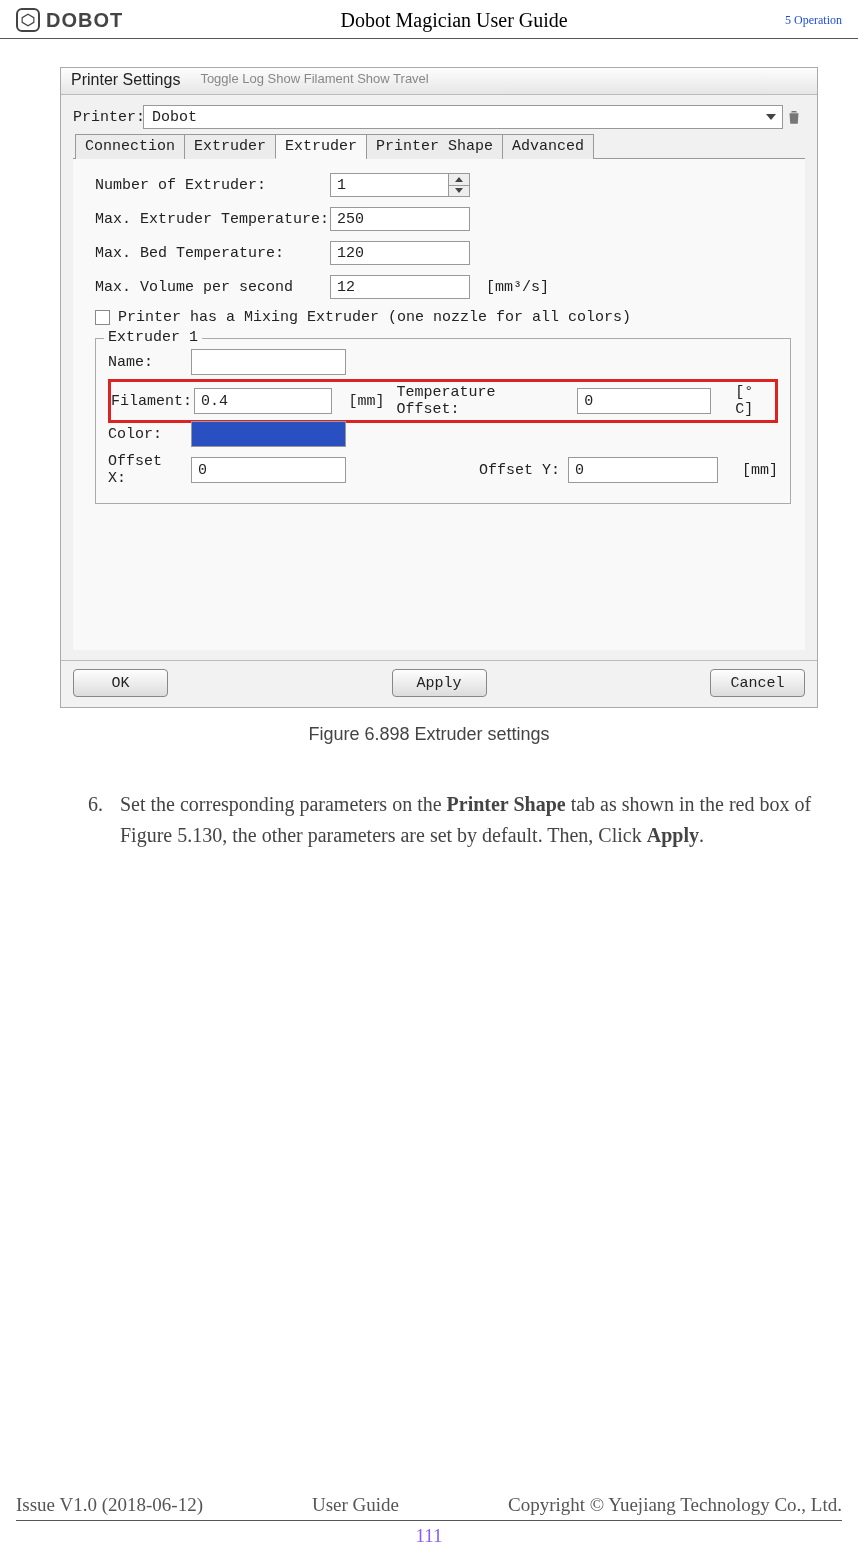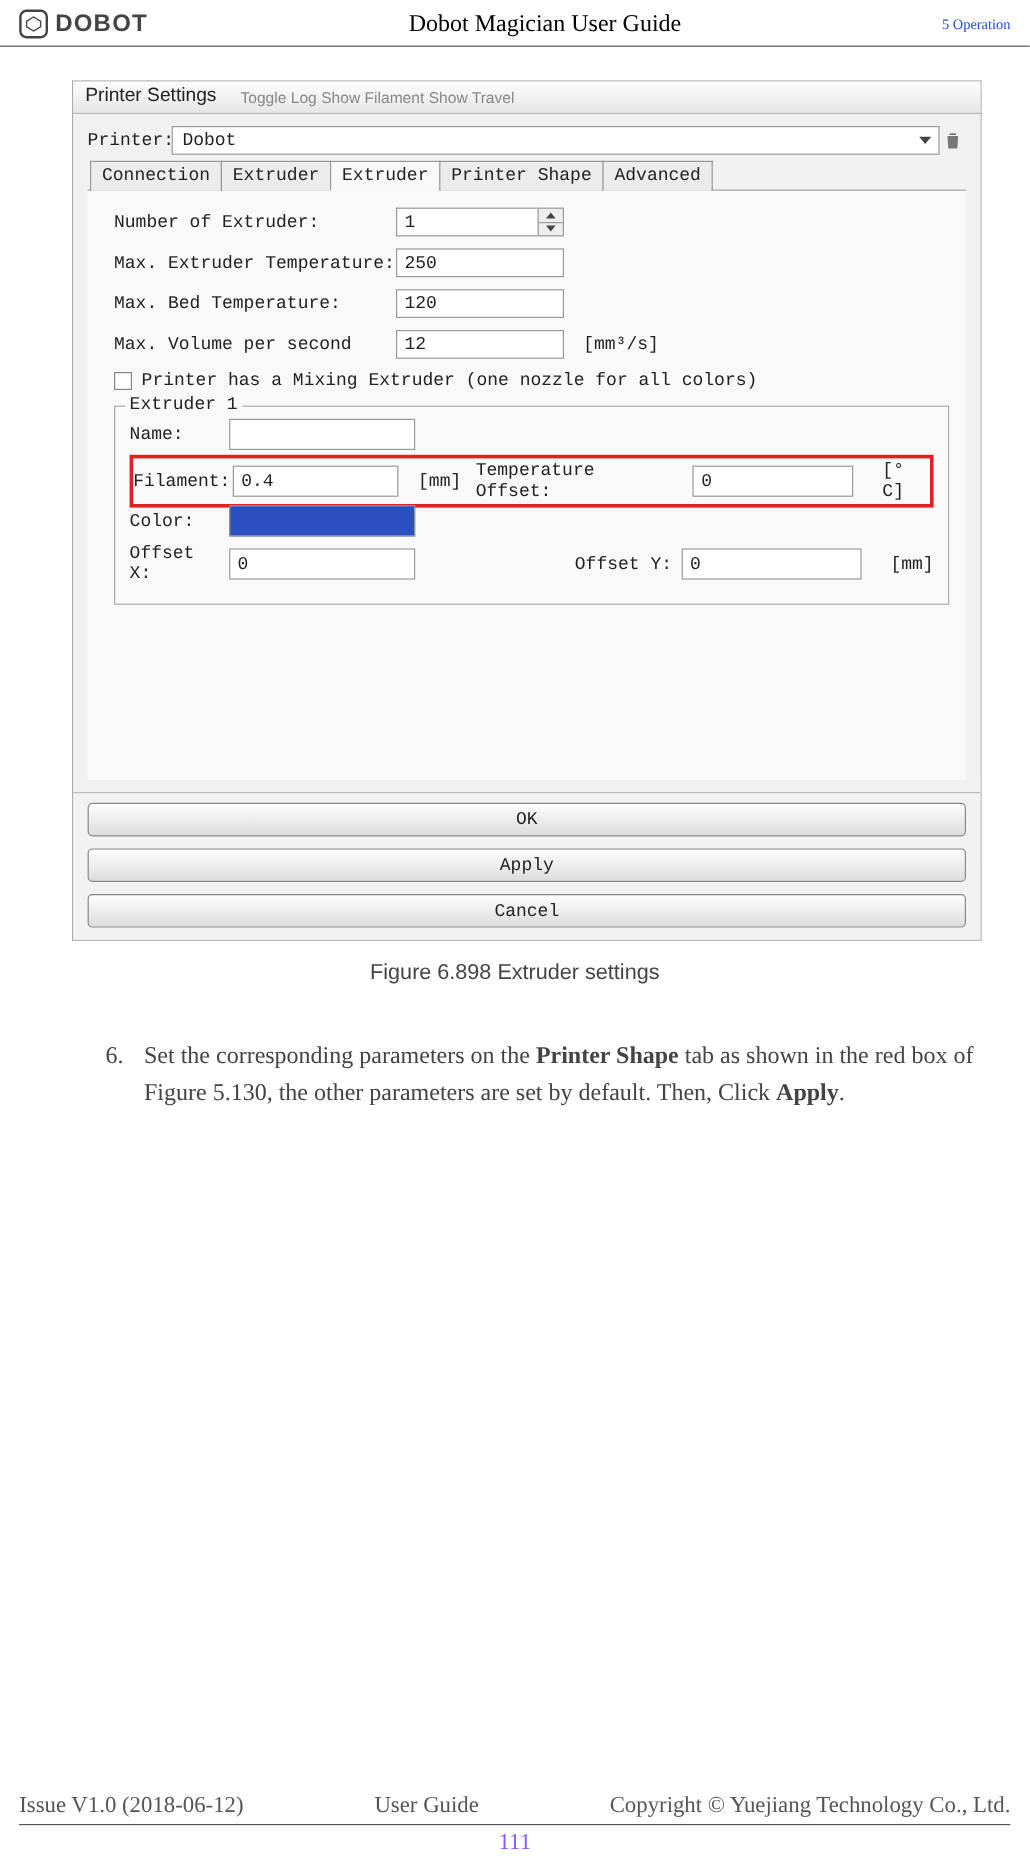--- a/index.html
+++ b/index.html
@@ -41,21 +41,21 @@
     font-family: "Courier New", monospace;
     font-size: 15px;
     color: #222;
   }
   .titlebar {
     background: linear-gradient(#fdfdfd,#e6e6e6);
     border-bottom: 1px solid #bbb;
     padding: 3px 10px 5px 10px;
     font-family: Arial, sans-serif;
     font-size: 16px;
-    display:flex; align-items:flex-end; gap:20px;
+    display:flex; align-items:flex-start; gap:20px;
   }
   .titlebar .rest { color:#888; font-size:13px;}
 
   .dlg-body {
     background: #f1f1f1;
     padding: 10px 12px 10px 12px;
   }
   .printer-row {
     display:flex; align-items:center; 
     margin-bottom: 4px;
@@ -147,25 +147,24 @@
     width:150px; height:26px; border:1px solid #999; background:#fff; padding:0 6px; display:flex;align-items:center;
     font-family:"Courier New",monospace;
   }
   .gunit { margin-left: 16px;}
   .redbox { border: 3px solid #d22; padding:2px 0; margin:-2px 0;}
   .color-swatch {
     width:155px; height:26px; border:1px solid #999; background:#2a4fc0;
   }
 
   .dialog-buttons {
-    display:flex; justify-content:space-between; gap:10px;
+    display:flex; justify-content:space-between; gap:0;
     padding: 8px 12px 10px 12px;
     background:#f2f2f2;
     border-top:1px solid #bbb;
-    flex-direction:column;
   }
   .dbtn {
     min-width:95px; height:28px; border:1px solid #888; border-radius:4px;
     background: linear-gradient(#fefefe,#dcdcdc);
     display:flex;align-items:center;justify-content:center;
     font-family:"Courier New",monospace;
   }
 
   .caption {
     text-align:center;

